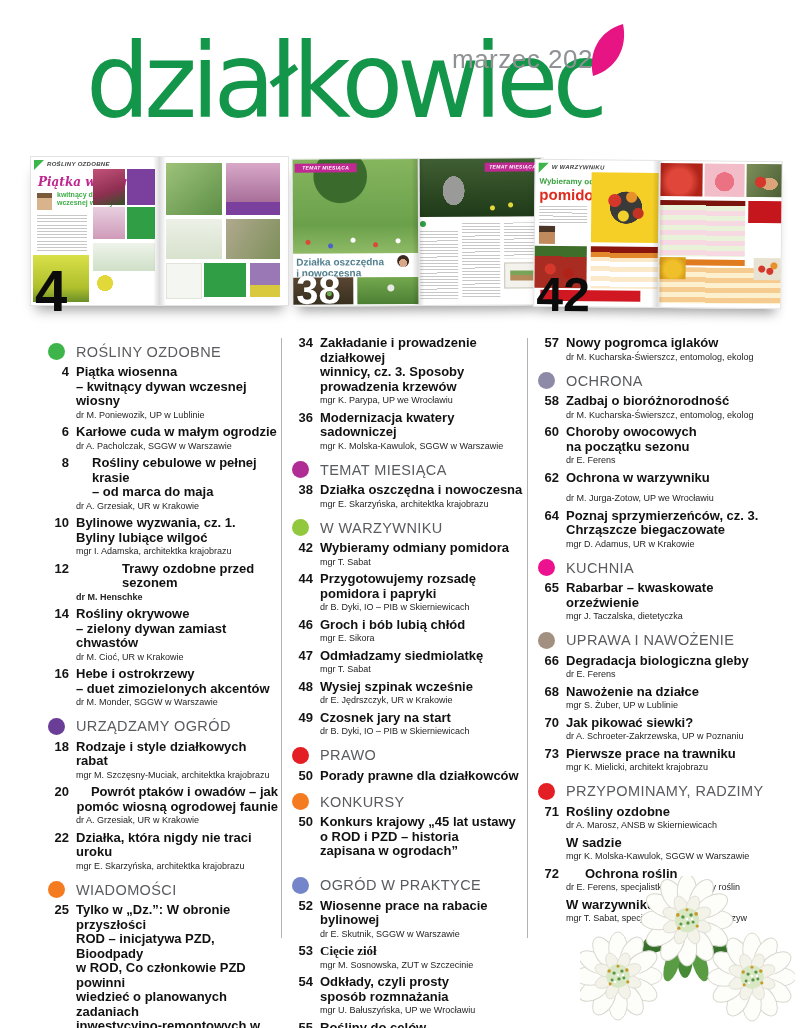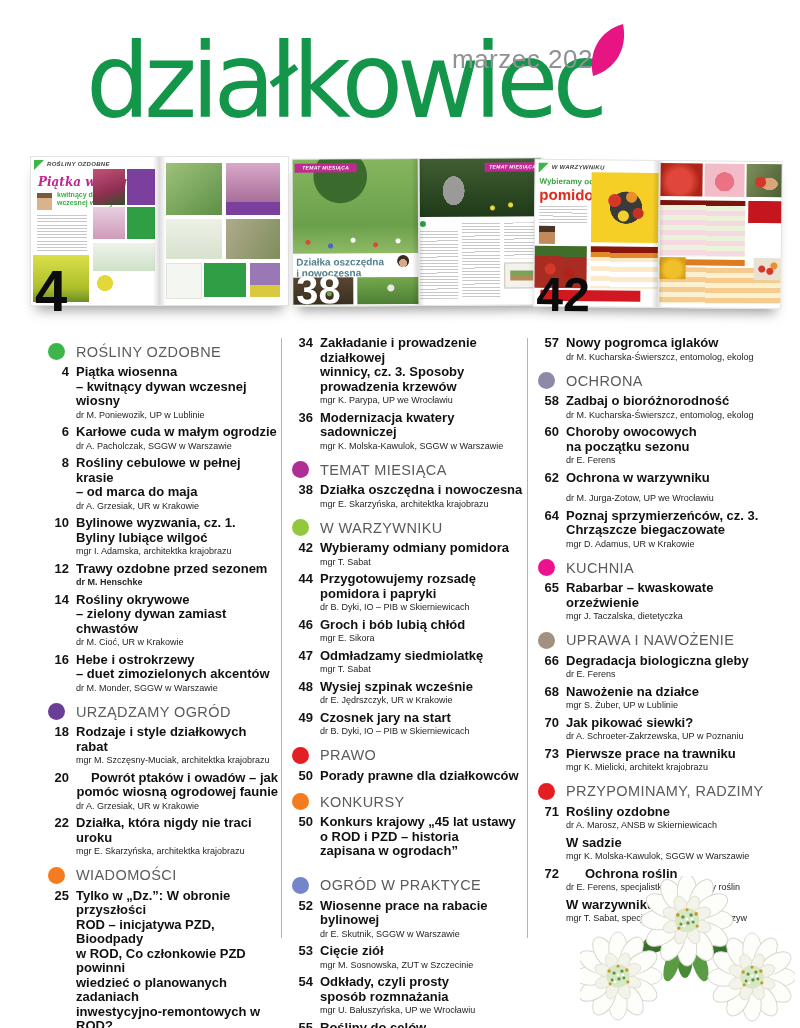--- a/index.html
+++ b/index.html
@@ -206,37 +206,37 @@
         <div class="toc-entry">
           <span class="toc-num">6</span>
           <span class="toc-body">
             <span class="toc-title" style="display: block;">Karłowe cuda w małym ogrodzie</span>
             <span class="toc-author" style="display: block;">dr A. Pacholczak, SGGW w Warszawie</span>
           </span>
         </div>
         <div class="toc-entry">
           <span class="toc-num">8</span>
           <span class="toc-body">
-            <span class="toc-title" style="display: block;">Rośliny cebulowe w pełnej krasie
+            <span class="toc-title" style="display: block; margin-left: 16px;">Rośliny cebulowe w pełnej krasie
 – od marca do maja</span>
             <span class="toc-author" style="display: block;">dr A. Grzesiak, UR w Krakowie</span>
           </span>
         </div>
         <div class="toc-entry">
           <span class="toc-num">10</span>
           <span class="toc-body">
             <span class="toc-title" style="display: block;">Bylinowe wyzwania, cz. 1.
 Byliny lubiące wilgoć</span>
             <span class="toc-author" style="display: block;">mgr I. Adamska, architektka krajobrazu</span>
           </span>
         </div>
         <div class="toc-entry">
           <span class="toc-num">12</span>
           <span class="toc-body">
-            <span class="toc-title" style="display: block;">Trawy ozdobne przed sezonem</span>
+            <span class="toc-title" style="display: block; margin-left: 46px;">Trawy ozdobne przed sezonem</span>
             <span class="toc-author" style="display: block; font-weight: bold;">dr M. Henschke</span>
           </span>
         </div>
         <div class="toc-entry">
           <span class="toc-num">14</span>
           <span class="toc-body">
             <span class="toc-title" style="display: block;">Rośliny okrywowe
 – zielony dywan zamiast chwastów</span>
             <span class="toc-author" style="display: block;">dr M. Cioć, UR w Krakowie</span>
           </span>
@@ -396,21 +396,21 @@
         <div class="toc-entry">
           <span class="toc-num">52</span>
           <span class="toc-body">
             <span class="toc-title" style="display: block;">Wiosenne prace na rabacie bylinowej</span>
             <span class="toc-author" style="display: block;">dr E. Skutnik, SGGW w Warszawie</span>
           </span>
         </div>
         <div class="toc-entry">
           <span class="toc-num">53</span>
           <span class="toc-body">
-            <span class="toc-title" style="display: block;">Cięcie ziół</span>
+            <span class="toc-title" style="display: block; font-family: Liberation Serif, serif;">Cięcie ziół</span>
             <span class="toc-author" style="display: block;">mgr M. Sosnowska, ZUT w Szczecinie</span>
           </span>
         </div>
         <div class="toc-entry">
           <span class="toc-num">54</span>
           <span class="toc-body">
             <span class="toc-title" style="display: block;">Odkłady, czyli prosty
 sposób rozmnażania</span>
             <span class="toc-author" style="display: block;">mgr U. Bałuszyńska, UP we Wrocławiu</span>
           </span>

